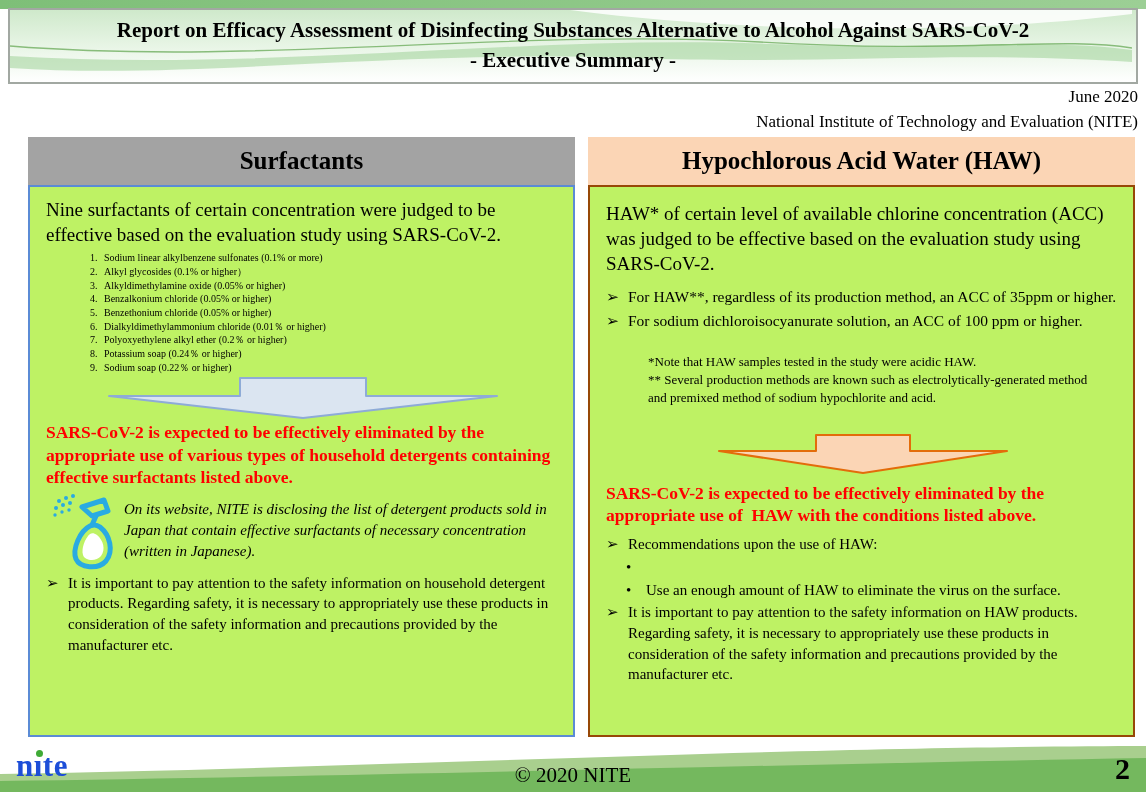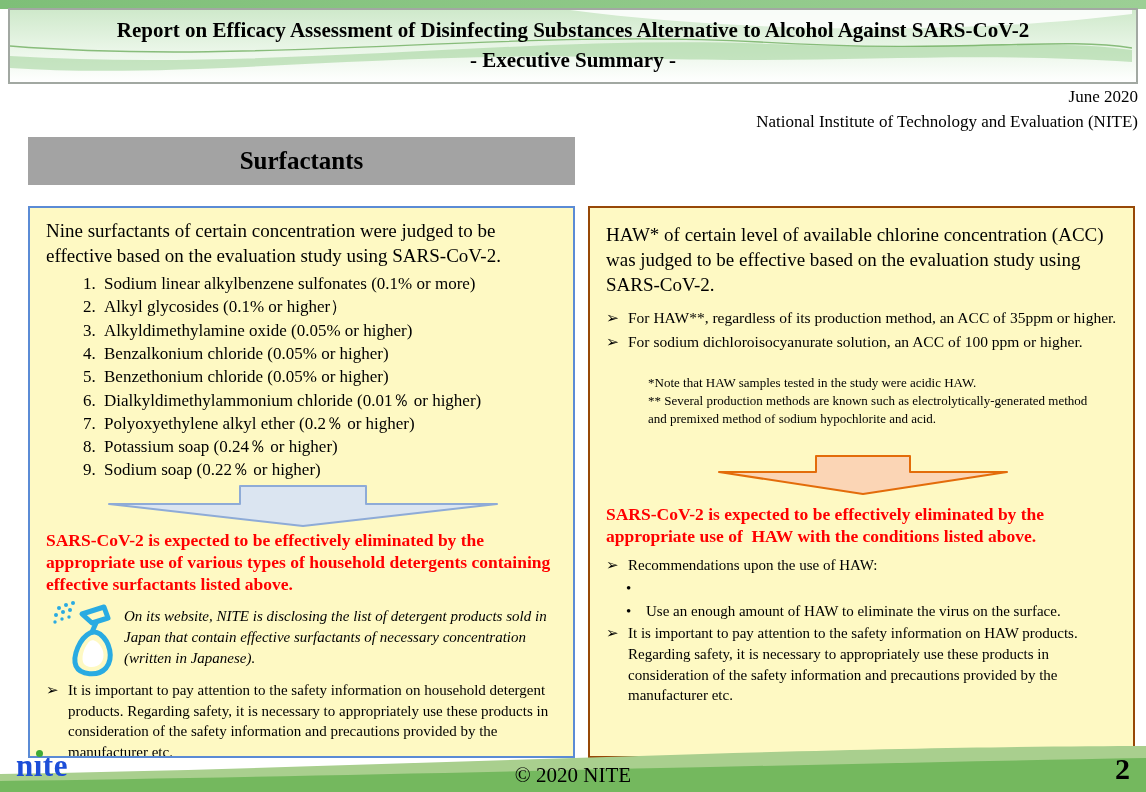--- a/index.html
+++ b/index.html
@@ -20,26 +20,26 @@
   
   .byline{position:absolute;right:8px;top:85px;text-align:right;line-height:1.45;}
   .byline .date{font-size:17px;}
   .byline .org{font-size:17px;}
   
   .panel-header{position:absolute;top:137px;width:547px;height:48px;display:flex;
                 align-items:center;justify-content:center;font-weight:bold;font-size:25px;}
   .panel-header.left{left:28px;background:#a3a3a3;}
   .panel-header.right{left:588px;background:#fbd5b5;}
   
-  .panel-body{position:absolute;top:206px;width:547px;height:552px;background:#fef9c3;
+  .panel-body{position:absolute;top:185px;width:547px;height:552px;background:#bef264;
               box-sizing:border-box;padding:8px 12px 6px 14px;overflow:hidden;}
   .panel-body.left{left:28px;border:2px solid #5b8bd5;}
   .panel-body.right{left:588px;border:2px solid #974807;}
   .intro{font-size:19px;line-height:1.32;margin:2px 0 4px 2px;}
-  ol.surfactants{margin:4px 0 0 0;padding-left:56px;font-size:17px;line-height:1.37;}
+  ol.surfactants{margin:4px 0 0 0;padding-left:56px;font-size:10px;line-height:1.37;}
   ol.surfactants li{padding-left:4px;}
   .arrow-wrap{text-align:center;line-height:0;}
   .arrow-wrap.left-arrow{margin:3px 0 2px 0;}
   .arrow-wrap.right-arrow{margin:26px 0 8px 0;}
   .conclusion{color:#ff0000;font-weight:bold;font-size:17.5px;line-height:1.28;margin:2px 0 4px 2px;
               white-space:pre-wrap;}
   .website-row{display:flex;align-items:flex-start;margin:4px 0 2px 2px;}
   .website-row .icon{flex:0 0 78px;display:flex;justify-content:center;}
   .website-note{font-style:italic;font-size:15px;line-height:1.42;padding-top:6px;}
   .bullet-row{display:flex;font-size:15px;line-height:1.38;margin:2px 0 0 2px;}
@@ -126,20 +126,23 @@
         </svg>
       </span>
       <div class="website-note">On its website, NITE is disclosing the list of detergent products sold in Japan that contain effective surfactants of necessary concentration (written in Japanese).</div>
     </div>
     <div class="bullet-row">
       <span class="glyph">➢</span>
       <span>It is important to pay attention to the safety information on household detergent products. Regarding safety, it is necessary to appropriately use these products in consideration of the safety information and precautions provided by the manufacturer etc.</span>
     </div>
   </div>
 
+  <div class="panel-header right">
+    <span>Hypochlorous Acid Water (HAW)</span>
+  </div>
   <div class="panel-body right">
     <div class="intro" style="margin-top:6px;">HAW* of certain level of available chlorine concentration (ACC) was judged to be effective based on the evaluation study using SARS-CoV-2.</div>
     <div class="bullet-row big" style="margin-top:10px;">
       <span class="glyph">➢</span>
       <span>For HAW**, regardless of its production method, an ACC of 35ppm or higher.</span>
     </div>
     <div class="bullet-row big">
       <span class="glyph">➢</span>
       <span>For sodium dichloroisocyanurate solution, an ACC of 100 ppm or higher.</span>
     </div>

